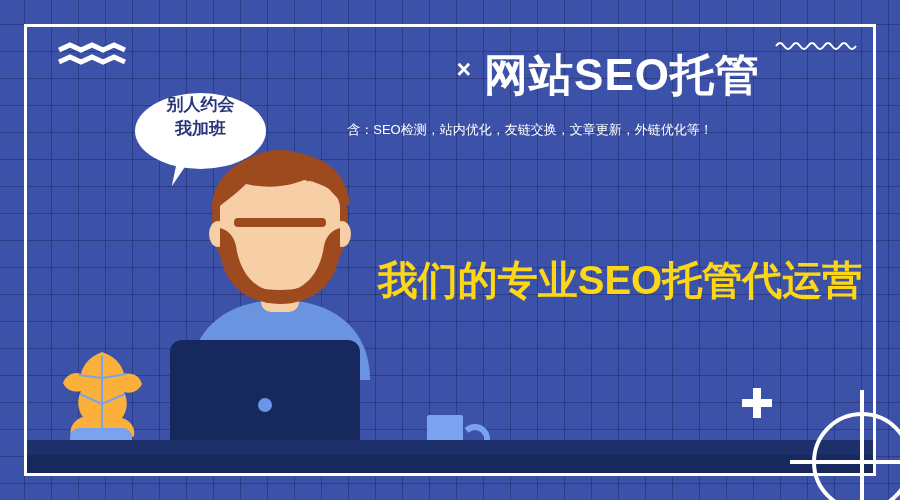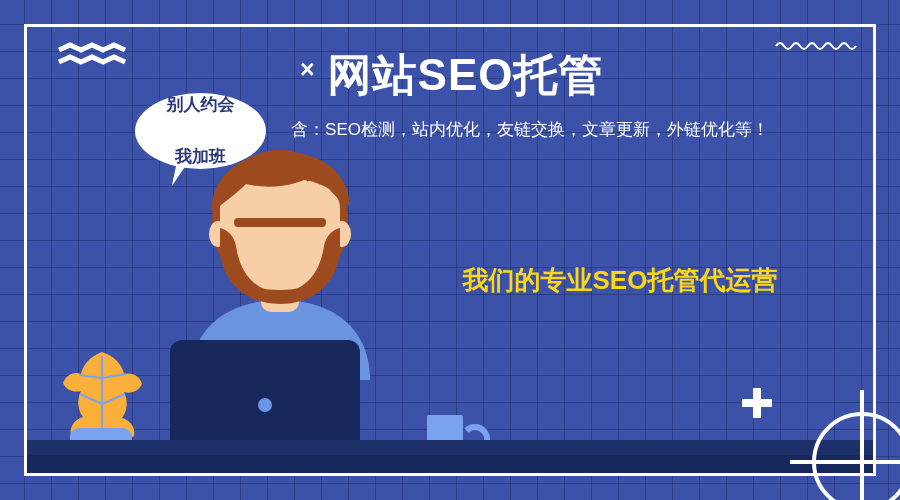--- a/index.html
+++ b/index.html
@@ -29,40 +29,40 @@
     box-sizing:border-box;
     pointer-events:none;
   }
   
   .wave-left{position:absolute;left:58px;top:42px;width:70px;height:26px;}
   .wave-right{position:absolute;left:775px;top:38px;width:86px;height:14px;}
 
   
   .headline{
     position:absolute;left:300px;top:44px;width:460px;
-    text-align:left;color:#ffffff;
+    text-align:right;color:#ffffff;
     font-size:44px;line-height:50px;font-weight:700;
     letter-spacing:1px;white-space:nowrap;
   }
   .headline .xmark{
     font-size:25px;font-weight:700;vertical-align:12px;margin-right:12px;
   }
   .subline{
     position:absolute;left:250px;top:118px;width:560px;
     text-align:center;color:#ffffff;
-    font-size:17px;line-height:24px;font-weight:400;white-space:nowrap;
+    font-size:13px;line-height:24px;font-weight:400;white-space:nowrap;
   }
 
   
   .slogan{
     position:absolute;color:#fdd716;font-weight:700;white-space:nowrap;
     text-align:center;
   }
   .slogan-1{left:380px;top:196px;width:480px;font-size:34px;line-height:44px;}
-  .slogan-2{left:370px;top:258px;width:500px;font-size:26px;line-height:44px;}
+  .slogan-2{left:370px;top:258px;width:500px;font-size:40px;line-height:44px;}
   .slogan-3{left:370px;top:322px;width:500px;font-size:34px;line-height:44px;}
 
   
   .plus{
     position:absolute;left:742px;top:388px;width:30px;height:30px;
   }
   .plus:before,.plus:after{
     content:"";position:absolute;background:#ffffff;
   }
   .plus:before{left:11px;top:0;width:8px;height:30px;}
@@ -71,21 +71,21 @@
     position:absolute;left:565px;top:440px;width:13px;height:13px;
     border:2px solid #ffffff;border-radius:50%;
   }
   
   .corner-deco{position:absolute;right:0;bottom:0;width:110px;height:110px;}
 
   
   .bubble{
     position:absolute;left:135px;top:93px;width:131px;height:76px;
     background:#ffffff;border-radius:50%/50%;
-    display:flex;flex-direction:column;align-items:center;justify-content:space-between;
+    display:flex;flex-direction:column;align-items:center;justify-content:flex-start;
     color:#29367a;font-size:17px;line-height:24px;font-weight:700;
   }
   .bubble-tail{
     position:absolute;left:175px;top:155px;width:0;height:0;
     border-left:14px solid #ffffff;
     border-right:10px solid transparent;
     border-bottom:34px solid transparent;
     transform:rotate(12deg);
   }
 

